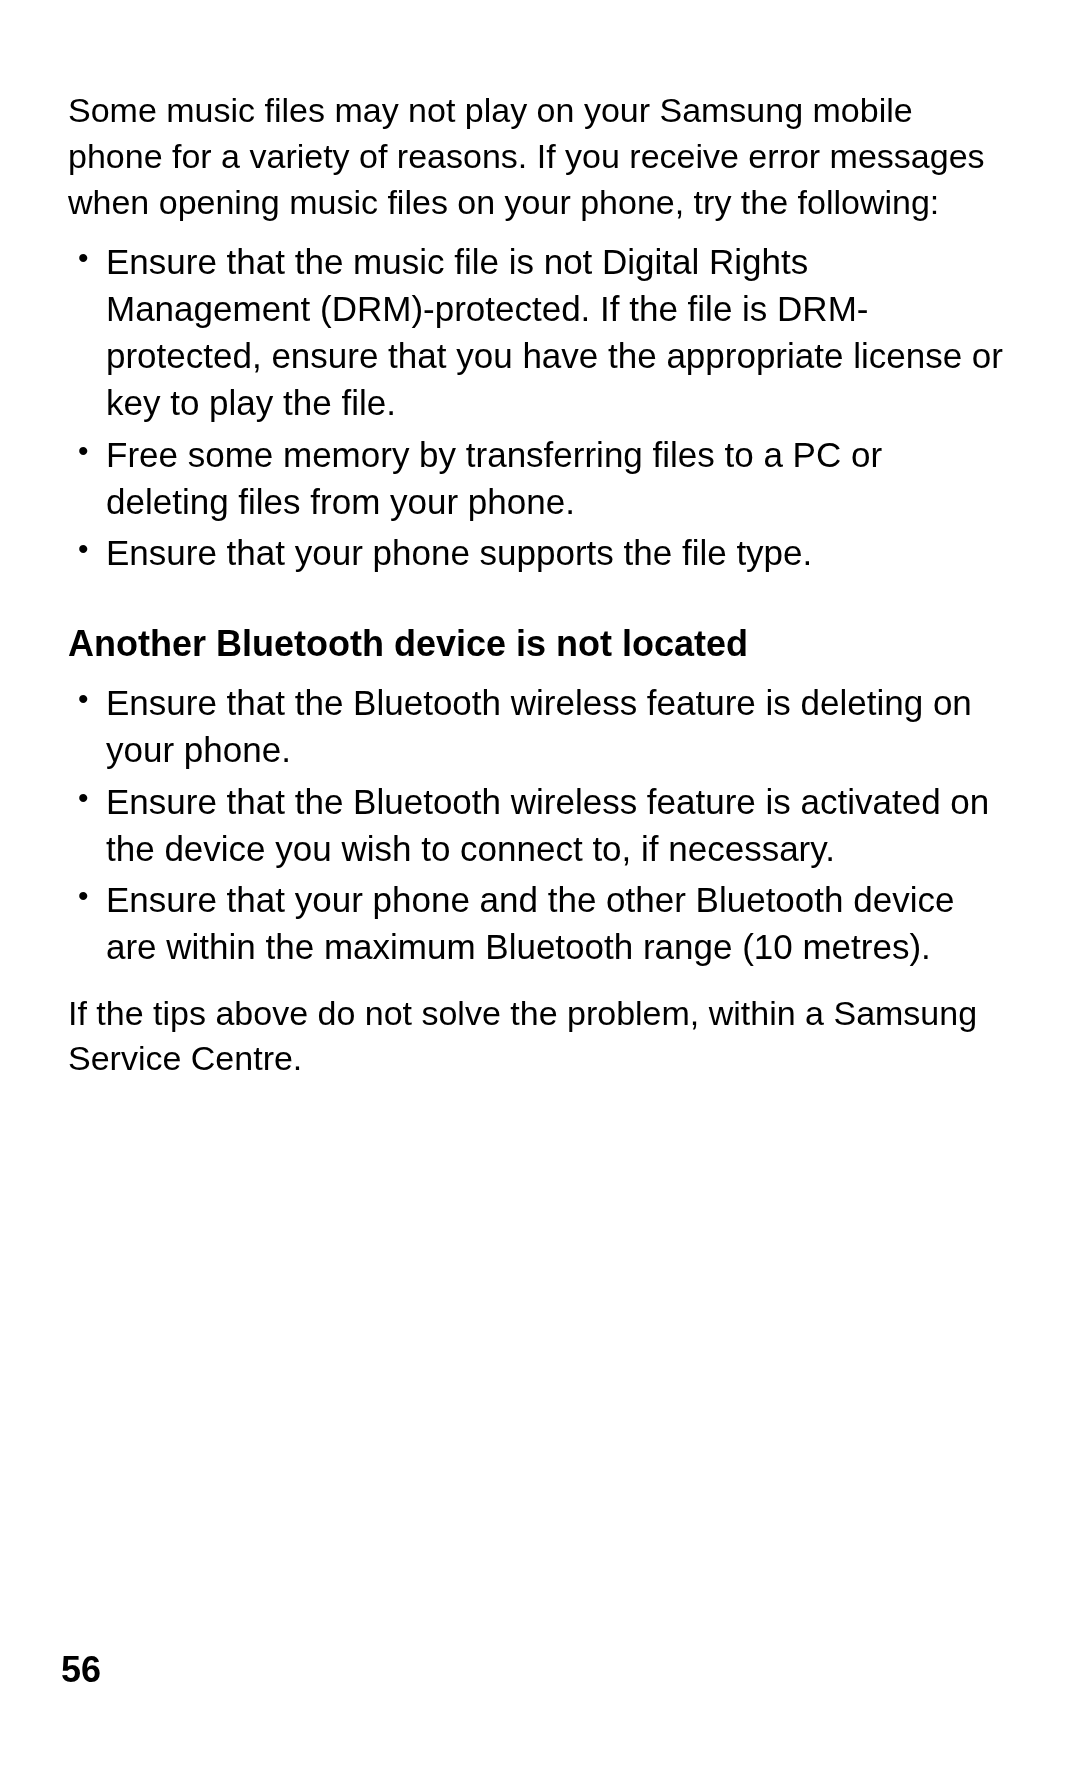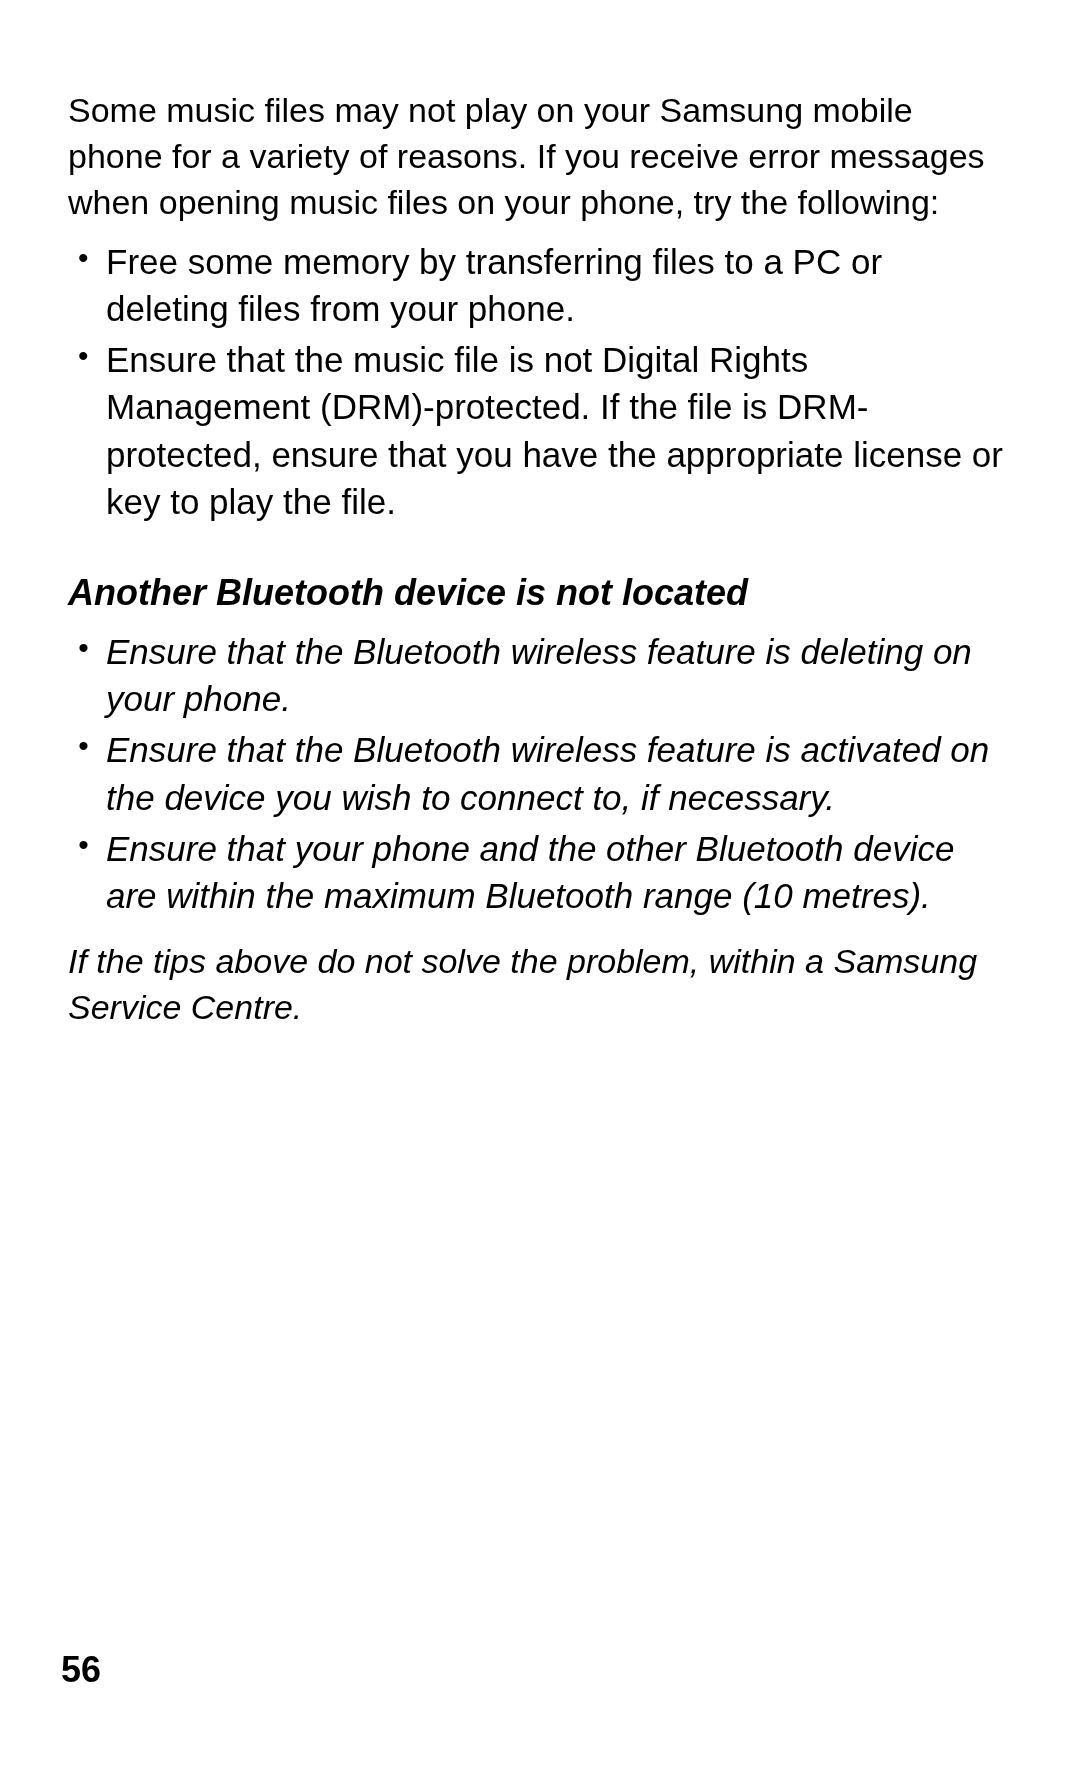--- a/index.html
+++ b/index.html
@@ -41,38 +41,38 @@
     }
     .bullet-list li::before {
       content: "•";
       position: absolute;
       left: 8px;
       top: 0;
       font-size: 30px;
     }
     .section-gap {
       margin-top: 44px;
-      font-style: italic;
     }
     .page-number {
       position: absolute;
       bottom: 80px;
       left: 61px;
       font-weight: bold;
       font-size: 36px;
     }
   </style>
 </head>
 <body>
 
 <div>
   <p class="paragraph">Some music files may not play on your Samsung mobile phone for a variety of reasons. If you receive error messages when opening music files on your phone, try the following:</p>
   <ul class="bullet-list">
+    <li>Ensure that the music file is not Digital Rights Management (DRM)-protected. If the file is DRM-protected, ensure that you have the appropriate license or key to play the file.</li>
     <li>Free some memory by transferring files to a PC or deleting files from your phone.</li>
-    <li>Ensure that the music file is not Digital Rights Management (DRM)-protected. If the file is DRM-protected, ensure that you have the appropriate license or key to play the file.</li>
+    <li>Ensure that your phone supports the file type.</li>
   </ul>
 </div>
 
 <div class="section-gap">
   <h2 class="heading">Another Bluetooth device is not located</h2>
   <ul class="bullet-list">
     <li>Ensure that the Bluetooth wireless feature is deleting on your phone.</li>
     <li>Ensure that the Bluetooth wireless feature is activated on the device you wish to connect to, if necessary.</li>
     <li>Ensure that your phone and the other Bluetooth device are within the maximum Bluetooth range (10 metres).</li>
   </ul>

